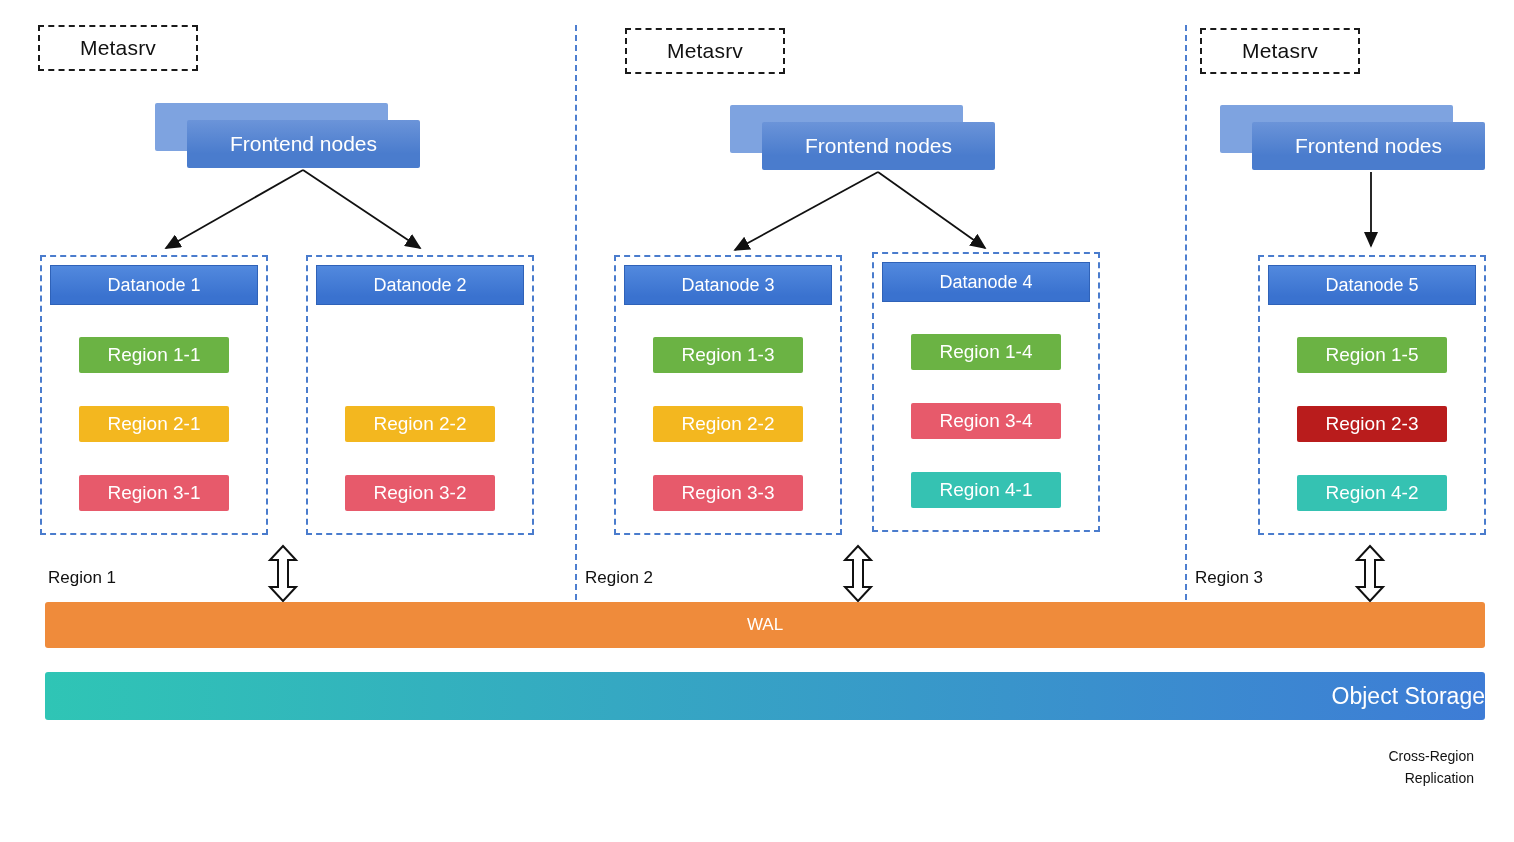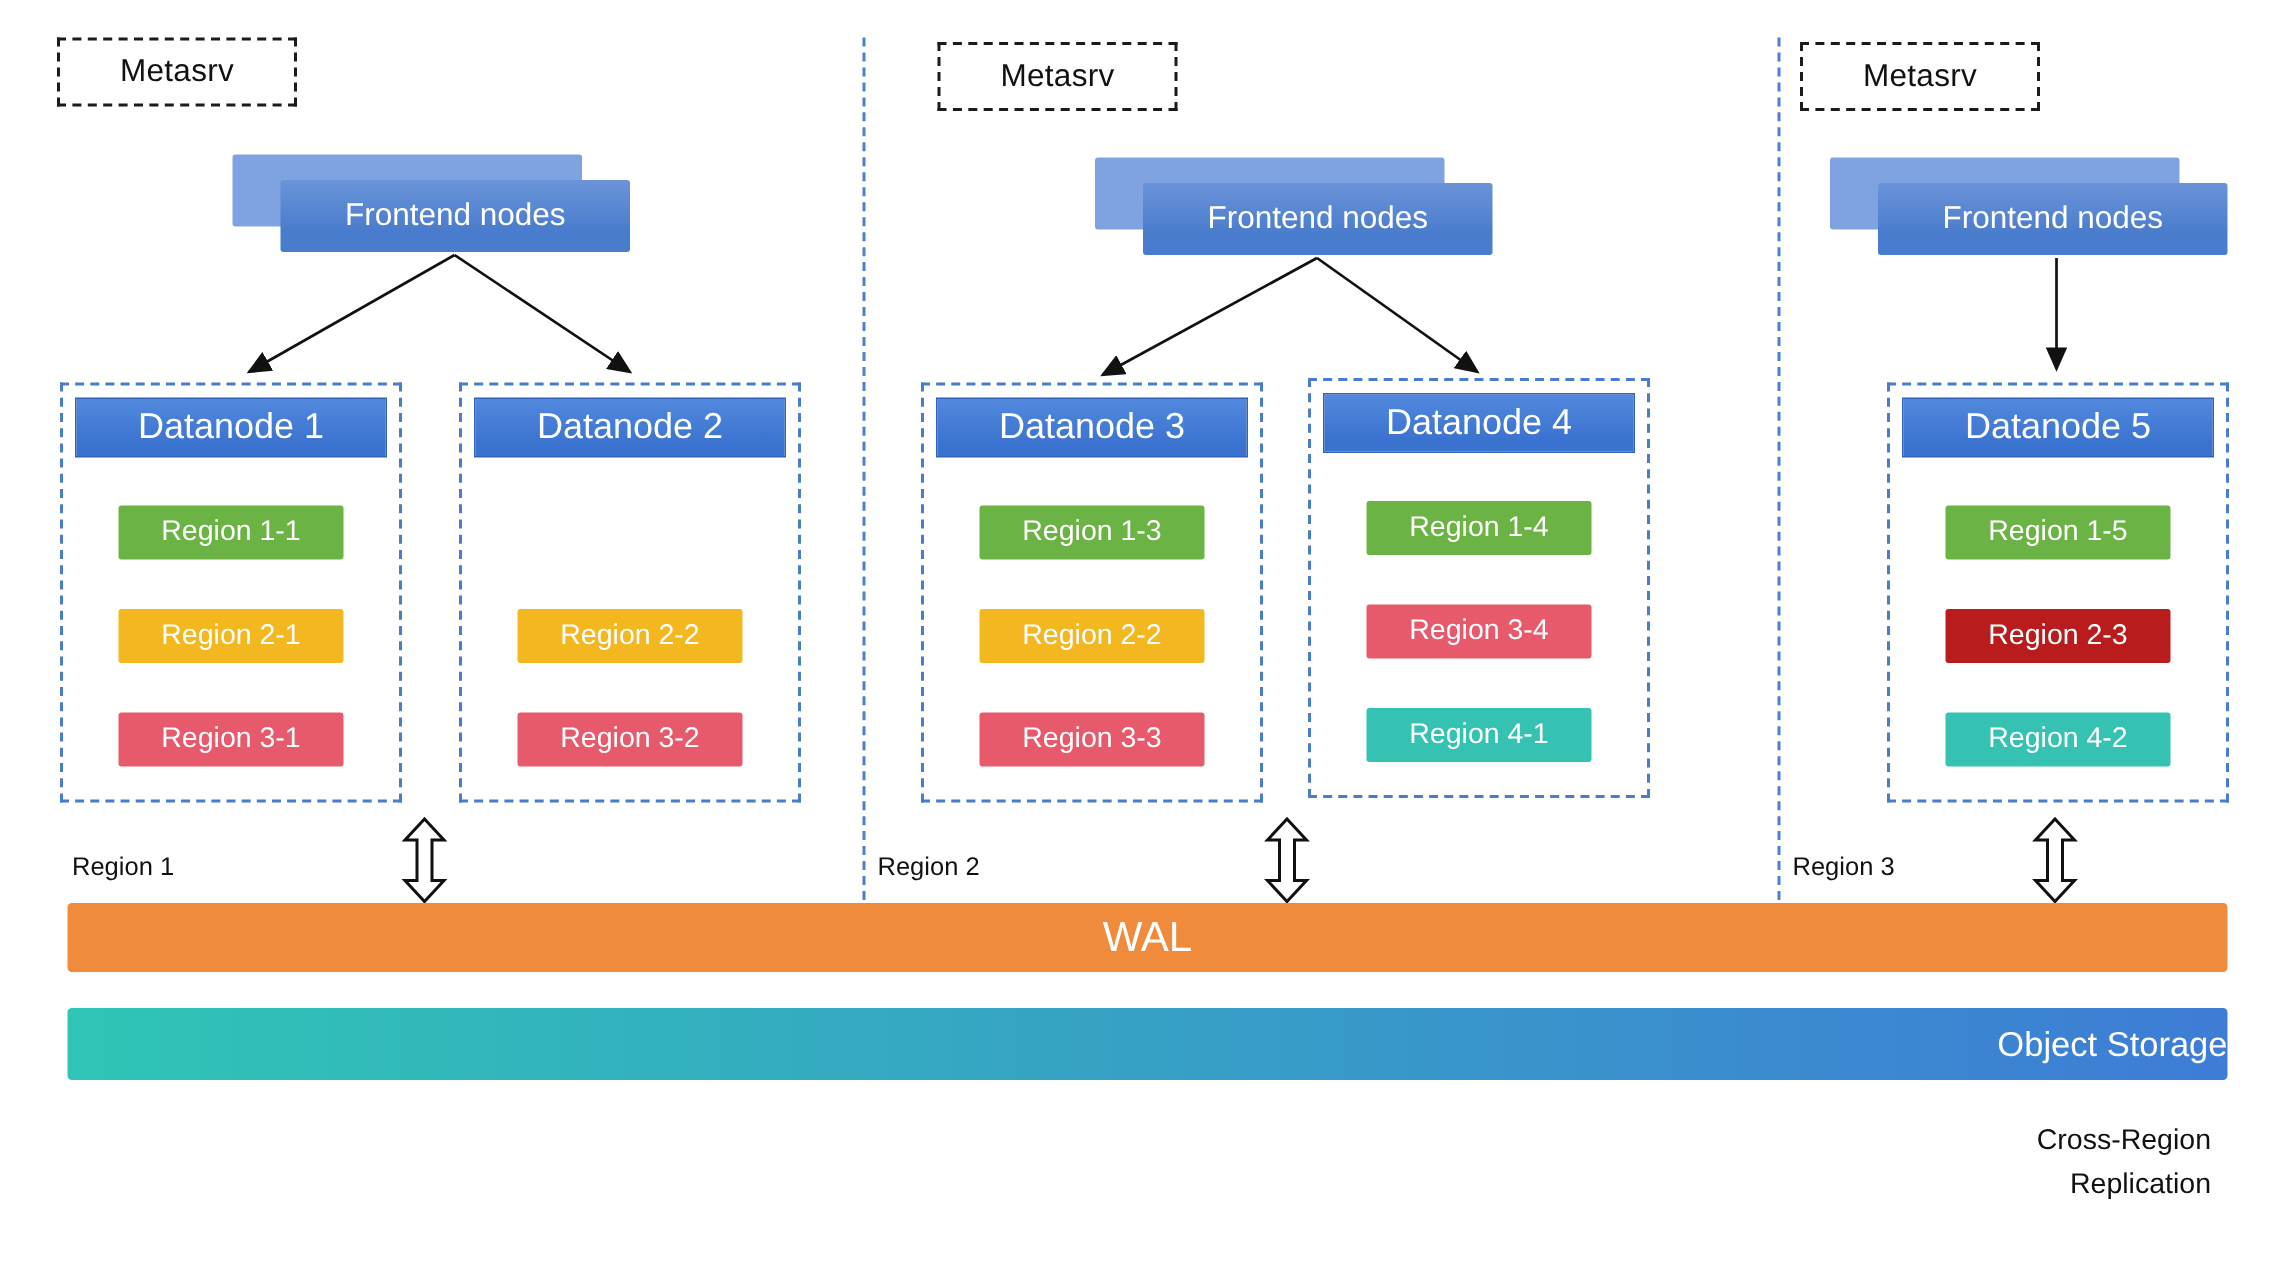--- a/index.html
+++ b/index.html
@@ -15,39 +15,39 @@
   .frontend-back { background:#7ea3e0; border-radius:2px; }
   .frontend-main {
     background:linear-gradient(180deg,#6b94d9 0%,#4a7ccd 70%);
     color:#fff; display:flex; align-items:center; justify-content:center;
     font-size:21px; border-radius:2px;
   }
   .datanode { border:2px dashed #4a7ccd; background:#fff; }
   .dn-header {
     position:absolute; background:linear-gradient(180deg,#5289de 0%,#3a72cf 80%);
     border:1px solid #2f62b8; color:#fff; display:flex; align-items:center; justify-content:center;
-    font-size:24px;
+    font-size:18px;
   }
   .chip {
     position:absolute; color:#fff; display:flex; align-items:center; justify-content:center;
     font-size:19px; border-radius:2px;
   }
   .region-label { font-size:17px; color:#111; }
   .sep { border-left:2px dashed #4e7fd0; width:0; }
 
   .wal-bar {
-    background:var(--wal-orange); color:#fff; font-size:28px;
+    background:var(--wal-orange); color:#fff; font-size:17px;
     display:flex; align-items:center; justify-content:center; border-radius:3px;
   }
   .storage-bar {
     background:linear-gradient(90deg,var(--storage-from) 0%,var(--storage-to) 100%);
     color:#fff; font-size:23px;
     display:flex; align-items:center; justify-content:center; border-radius:3px;
   }
-  .footer-note { font-size:19px; color:#111; text-align:right; line-height:1.55; }
+  .footer-note { font-size:14px; color:#111; text-align:right; line-height:1.55; }
   svg.overlay { position:absolute; left:0; top:0; pointer-events:none; }
 </style>
 </head>
 <body>
 
 <div class="canvas">
 
   <div class="abs sep" style="left:575px; top:25px; height:575px;"></div>
   <div class="abs sep" style="left:1185px; top:25px; height:575px;"></div>
 

